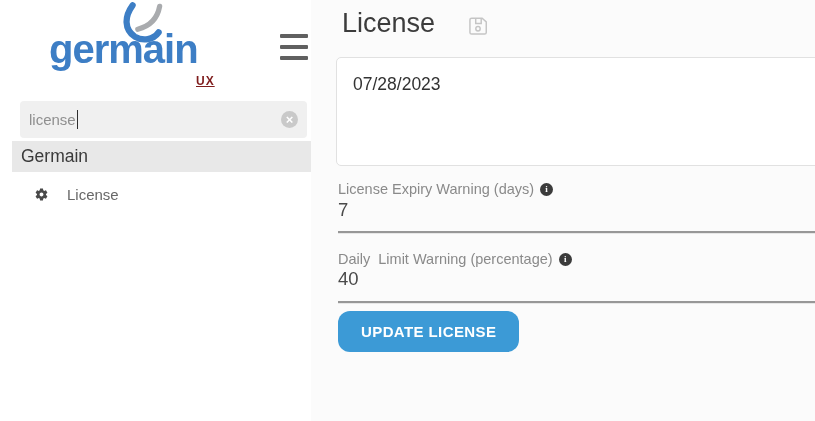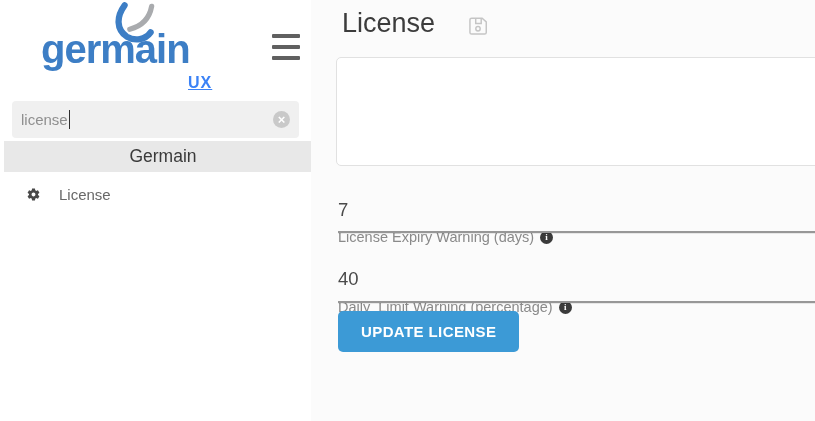--- a/index.html
+++ b/index.html
@@ -6,33 +6,33 @@
   html, body { width: 815px; height: 421px; overflow: hidden; }
   body {
     font-family: "Liberation Sans", sans-serif;
     background: #ffffff;
     position: relative;
   }
   .app { position: absolute; inset: 0; }
 
   
   .sidebar {
-    position: absolute; left: 4px; top: 0; width: 310px; height: 323px;
-    background: #ffffff; border-right: 1px solid #e3e3e3; text-align: center;
+    position: absolute; left: 12px; top: 0; width: 310px; height: 323px;
+    background: #ffffff; border-right: 1px solid #e3e3e3;
   }
   .swoosh { position: absolute; left: 106px; top: 2px; width: 50px; height: 42px; }
   .brand {
     position: absolute; left: 37px; top: 27px;
     font-size: 40px; font-weight: 700; letter-spacing: -1px;
     color: #3d7ec5;
   }
   .brand-sub {
     position: absolute; left: 184px; top: 74px;
-    font-size: 16px; font-weight: 700; letter-spacing: 1px;
-    color: #3b82f6;
+    font-size: 12px; font-weight: 700; letter-spacing: 1px;
+    color: #7f1d1d;
     text-decoration: underline;
   }
   .hamburger {
     position: absolute; left: 268px; top: 34px; width: 28px; height: 26px;
     display: flex; flex-direction: column; justify-content: space-between;
     cursor: pointer;
   }
   .hamburger .bar { width: 28px; height: 4px; background: #606060; border-radius: 1px; }
 
   .search {
@@ -71,42 +71,42 @@
     font-size: 27px; font-weight: 400; color: #3c3c3c;
   }
   .save-icon { position: absolute; left: 156px; top: 15px; width: 22px; height: 22px; cursor: pointer; }
 
   .license-box {
     position: absolute; left: 25px; top: 57px; right: -12px; height: 109px;
     background: #ffffff; border: 1px solid #e1e1e1; border-radius: 5px;
     padding: 11px 16px; font-size: 17.5px; color: #333333; line-height: 30px;
   }
 
-  .field-label-row { position: absolute; left: 27px; display: flex; align-items: center; margin-top: 48px; }
+  .field-label-row { position: absolute; left: 27px; display: flex; align-items: center; }
   .field-label { font-size: 14.5px; color: #8a8a8a; white-space: pre; }
   .info {
     width: 13px; height: 13px; margin-left: 6px;
     background: #3b3b3b; border-radius: 50%;
     color: #ffffff; font-size: 9px; font-weight: 700; font-style: normal;
     display: flex; align-items: center; justify-content: center;
     font-family: "Liberation Serif", serif; cursor: pointer;
   }
   .field-value { position: absolute; left: 27px; font-size: 18.5px; color: #4a4a4a; cursor: text; }
   .underline { position: absolute; left: 27px; right: 0; height: 1.5px; background: #979797; box-shadow: 0 1px 0 rgba(0,0,0,0.08); }
 
   .row1-label { top: 181px; }
   .row1-value { top: 199px; }
   .row1-line  { top: 231px; }
   .row2-label { top: 251px; text-align: center; }
   .row2-value { top: 268px; }
   .row2-line  { top: 301px; }
 
   .update-btn {
     position: absolute; left: 27px; top: 311px; height: 41px;
-    padding: 0 23px; border: none; border-radius: 5px;
+    padding: 0 23px; border: none; border-radius: 12px;
     background: #3c9ad6; color: #ffffff;
     font-family: "Liberation Sans", sans-serif;
     font-size: 15px; font-weight: 700; letter-spacing: 0.4px;
     cursor: pointer;
   }
 </style>
 </head>
 <body>
 
 <div class="app">
@@ -144,20 +144,21 @@
   <main class="main">
     <h1 class="page-title">License</h1>
 
     <svg class="save-icon" viewBox="0 0 24 24">
       <path d="M5 3.5h11.5L21 7.5V19a1.8 1.8 0 0 1-1.8 1.8H5A1.8 1.8 0 0 1 3.2 19V5.3A1.8 1.8 0 0 1 5 3.5z" fill="none" stroke="#c5c5c5" stroke-width="1.6"></path>
       <path d="M9.5 3.8v5.4h6V3.8" fill="none" stroke="#c5c5c5" stroke-width="1.6"></path>
       <circle cx="12" cy="15" r="2.4" fill="none" stroke="#c5c5c5" stroke-width="1.6"></circle>
     </svg>
 
     <div class="license-box">
+      <div>07/28/2023</div>
     </div>
 
     <div class="field-label-row row1-label">
       <span class="field-label">License Expiry Warning (days)</span>
       <span class="info">i</span>
     </div>
     <div class="field-value row1-value">7</div>
     <div class="underline row1-line"></div>
 
     <div class="field-label-row row2-label">

